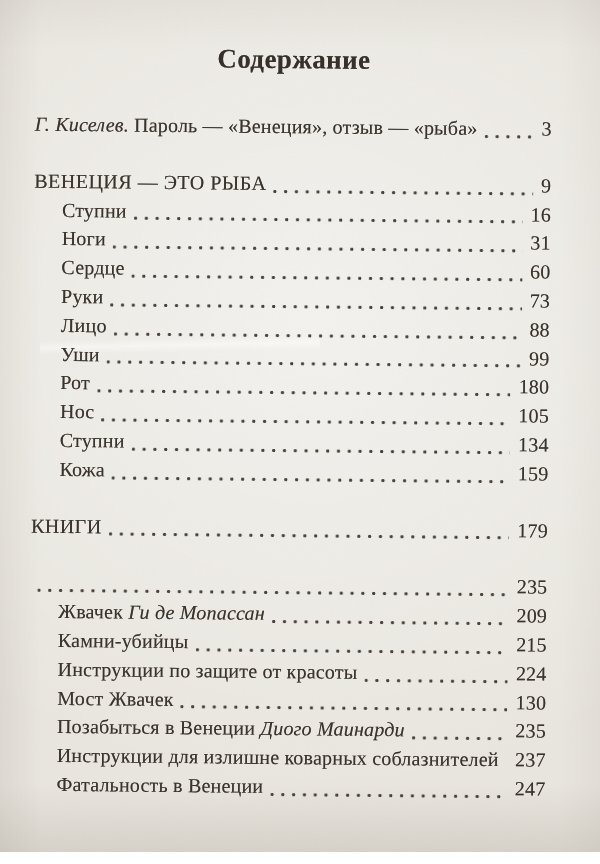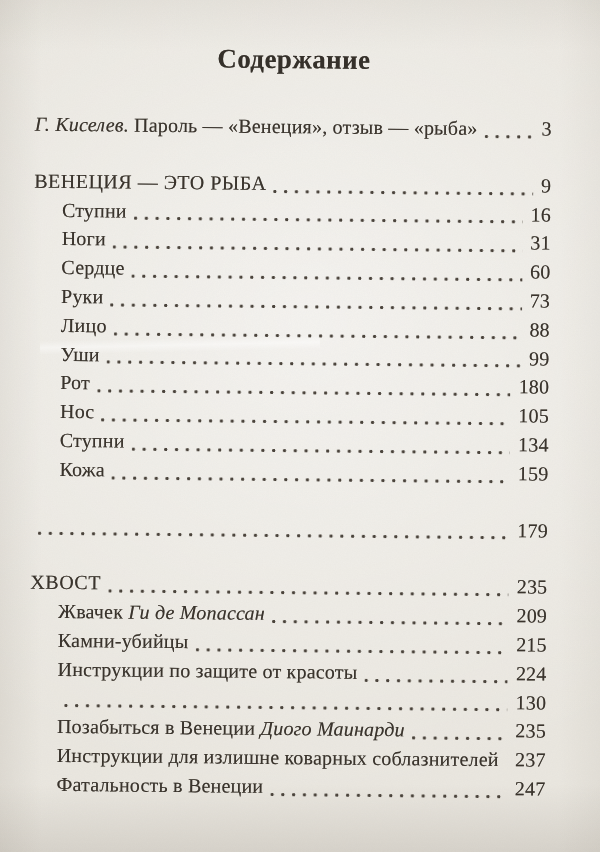--- a/index.html
+++ b/index.html
@@ -115,44 +115,45 @@
     <span class="label"><span>Ступни</span></span>
     <span class="dots"></span>
     <span class="pg">134</span>
   </div>
         <div class="row section indent-1">
     <span class="label"><span>Кожа</span></span>
     <span class="dots"></span>
     <span class="pg">159</span>
   </div>
         <div class="row chapter indent-0 gap">
+    <span class="label"><span>КНИГИ</span></span>
     <span class="dots"></span>
     <span class="pg">179</span>
   </div>
         <div class="row chapter indent-0 gap">
-    <span class="label"><span>ХВОСТ</span></span>
     <span class="dots"></span>
     <span class="pg">235</span>
   </div>
         <div class="row section indent-1">
     <span class="label"><span>Жвачек </span><span class="it">Ги де Мопассан</span></span>
     <span class="dots"></span>
     <span class="pg">209</span>
   </div>
         <div class="row section indent-1">
     <span class="label"><span>Камни-убийцы</span></span>
     <span class="dots"></span>
     <span class="pg">215</span>
   </div>
         <div class="row section indent-1">
     <span class="label"><span>Инструкции по защите от красоты</span></span>
     <span class="dots"></span>
     <span class="pg">224</span>
   </div>
         <div class="row section indent-1">
+    <span class="label"><span>Мост Жвачек</span></span>
     <span class="dots"></span>
     <span class="pg">130</span>
   </div>
         <div class="row section indent-1">
     <span class="label"><span>Позабыться в Венеции </span><span class="it">Диого Маинарди</span></span>
     <span class="dots"></span>
     <span class="pg">235</span>
   </div>
         <div class="row section indent-1">
     <span class="label"><span>Инструкции для излишне коварных соблазнителей</span></span>

